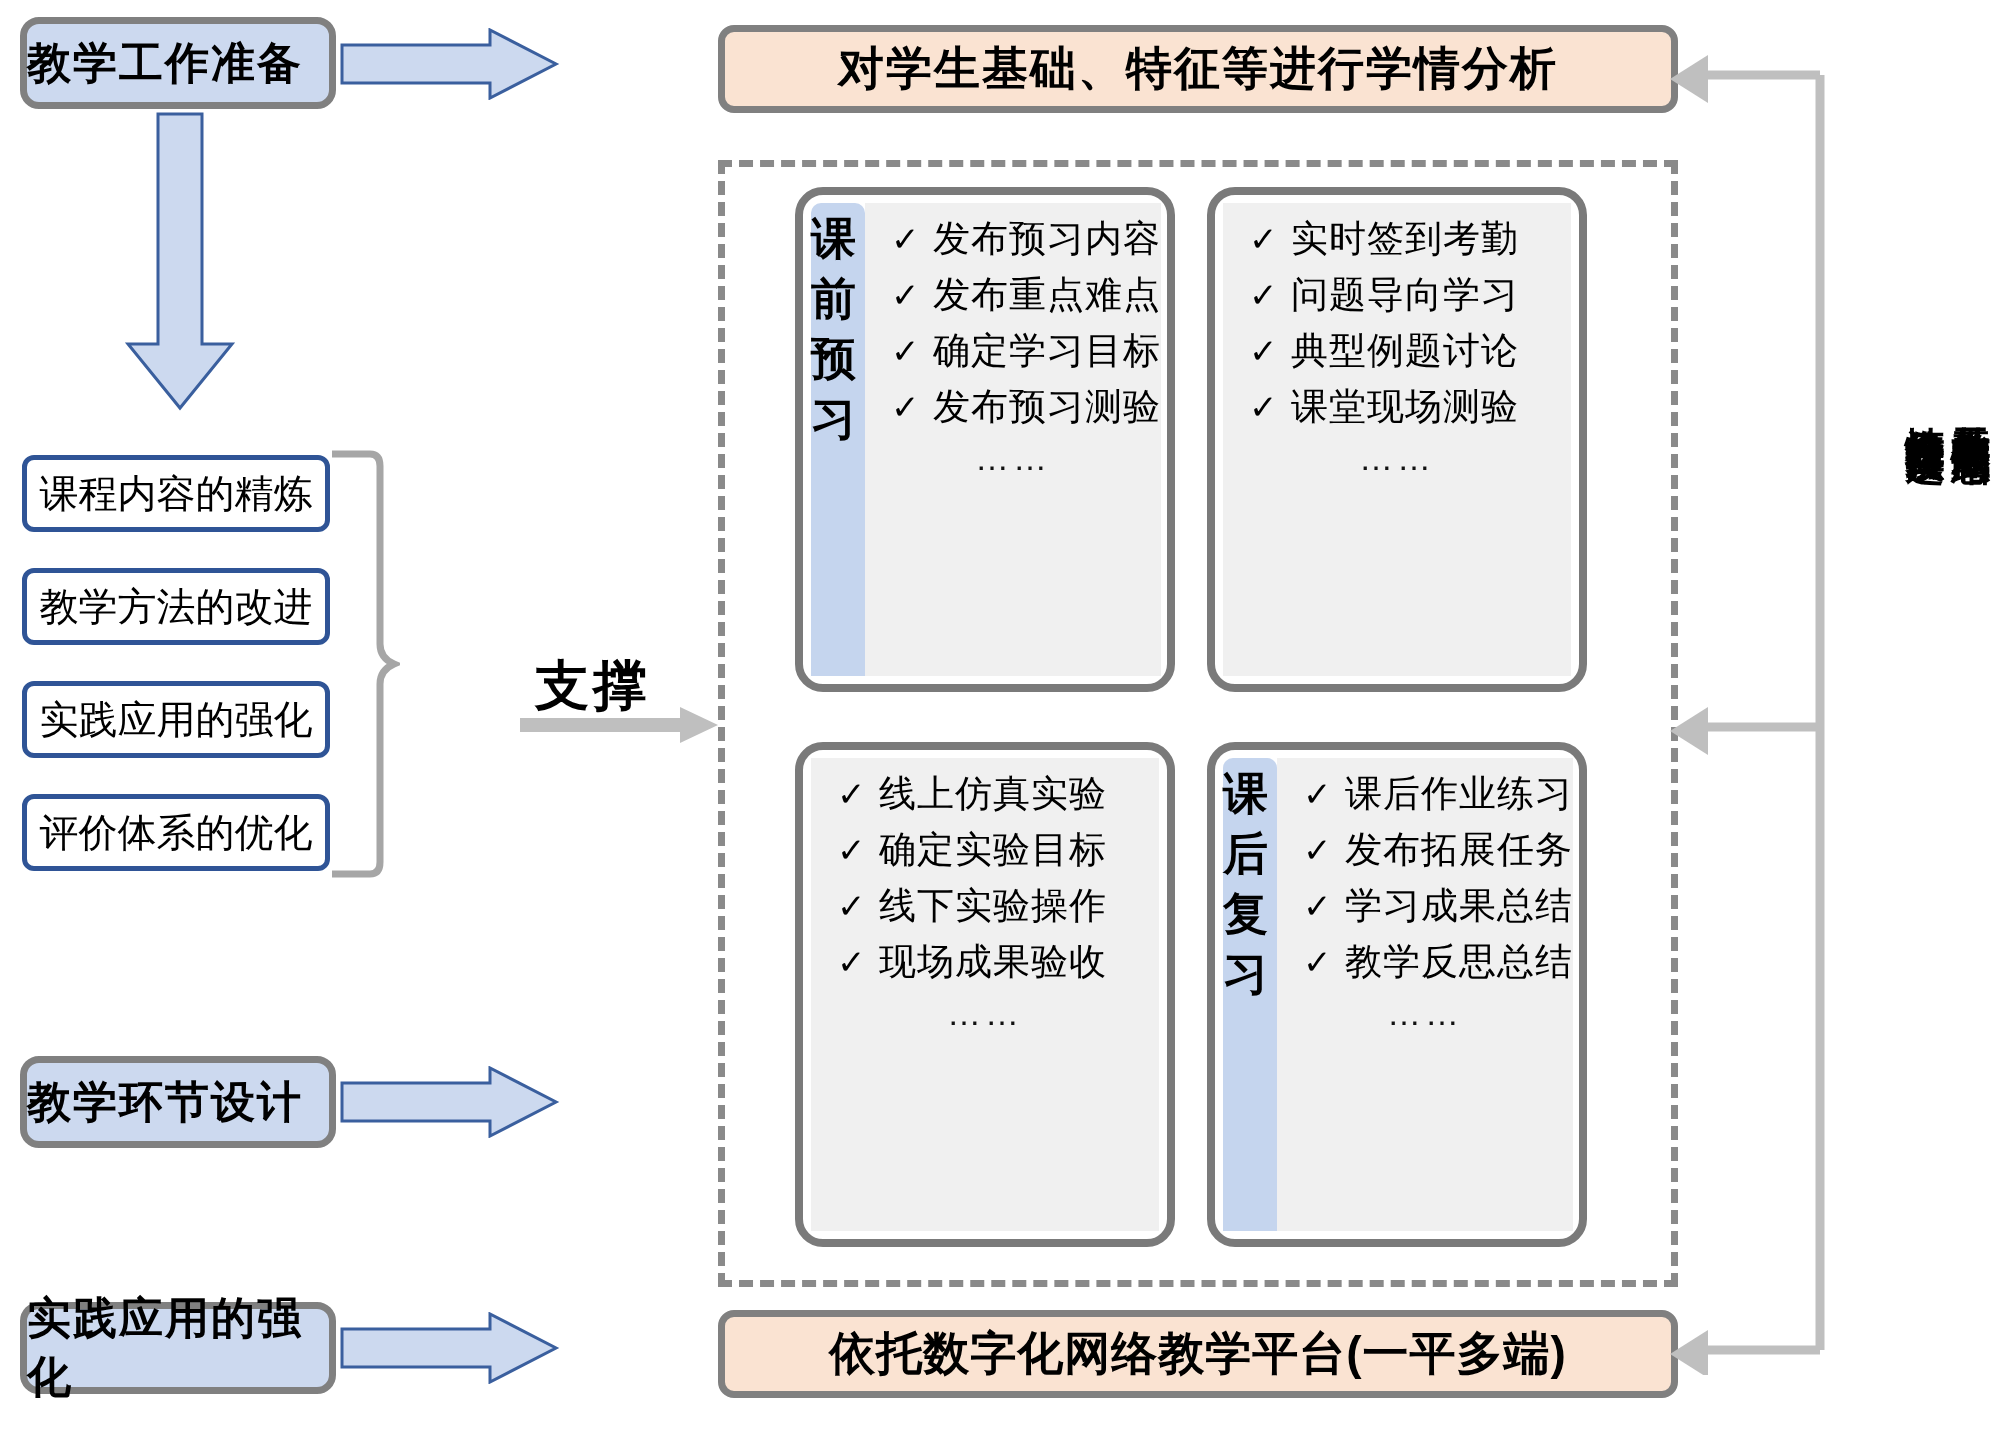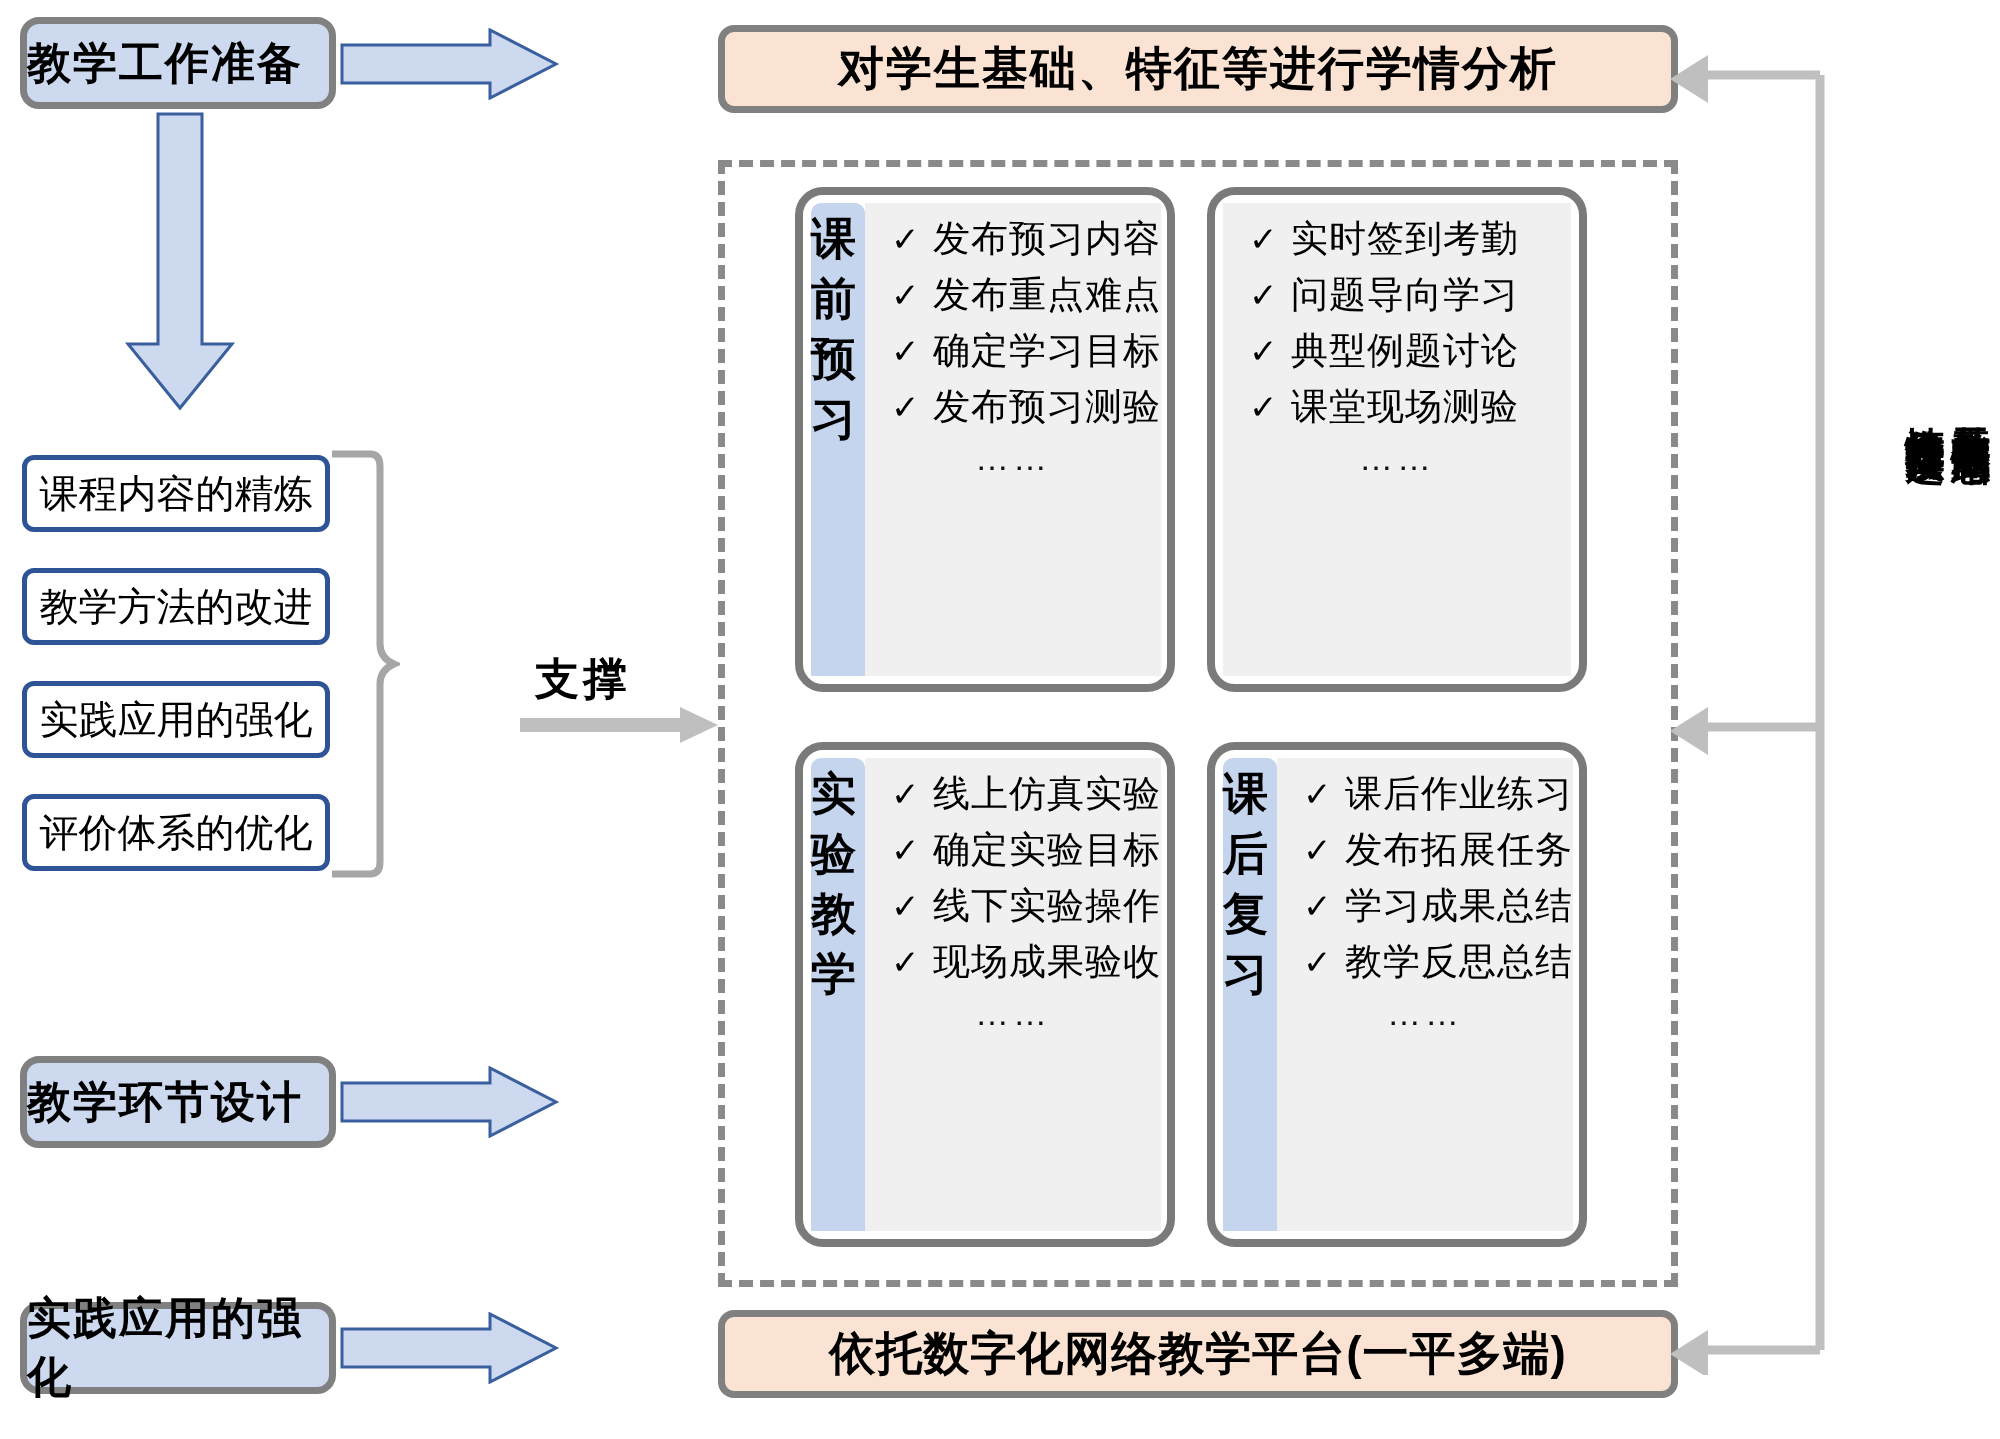--- a/index.html
+++ b/index.html
@@ -148,21 +148,21 @@
 </svg>
 
 <svg class="abs" style="left:340px;top:1066px;width:220px;height:72px;" viewBox="0 0 220 72">
   <path d="M2 17 H150 V2 L216 36 L150 70 V55 H2 Z" fill="#ccd9ef" stroke="#3a5f9e" stroke-width="3"></path>
 </svg>
 
 <svg class="abs" style="left:340px;top:1312px;width:220px;height:72px;" viewBox="0 0 220 72">
   <path d="M2 17 H150 V2 L216 36 L150 70 V55 H2 Z" fill="#ccd9ef" stroke="#3a5f9e" stroke-width="3"></path>
 </svg>
 
-<div class="abs plain-label" style="left:535px;top:650px;font-size:44px;letter-spacing:4px;">支撑</div>
+<div class="abs plain-label" style="left:535px;top:650px;font-size:54px;letter-spacing:4px;">支撑</div>
 <svg class="abs" style="left:520px;top:705px;width:200px;height:40px;" viewBox="0 0 200 40">
   <path d="M0 13 H160 V2 L198 20 L160 38 V27 H0 Z" fill="#bfbfbf"></path>
 </svg>
 
 <div class="abs banner" style="left:718px;top:25px;width:960px;height:88px;font-size:46px;letter-spacing:2px;">
   <span>对学生基础、特征等进行学情分析</span>
 </div>
 
 <div class="abs dashed-region" style="left:718px;top:160px;width:960px;height:1127px;"></div>
 
@@ -205,21 +205,20 @@
     </div>
     <div class="card-item">
       <span class="chk">✓</span>
       <span class="item-text">课堂现场测验</span>
     </div>
     <div class="ellipsis">……</div>
   </div>
 </div>
 
 <div class="abs card" style="left:795px;top:742px;width:380px;height:505px;">
-  <div class="card-head" style="font-size:45px;">实 验 教 学</div>
   <div class="card-body">
     <div class="card-item">
       <span class="chk">✓</span>
       <span class="item-text">线上仿真实验</span>
     </div>
     <div class="card-item">
       <span class="chk">✓</span>
       <span class="item-text">确定实验目标</span>
     </div>
     <div class="card-item">

